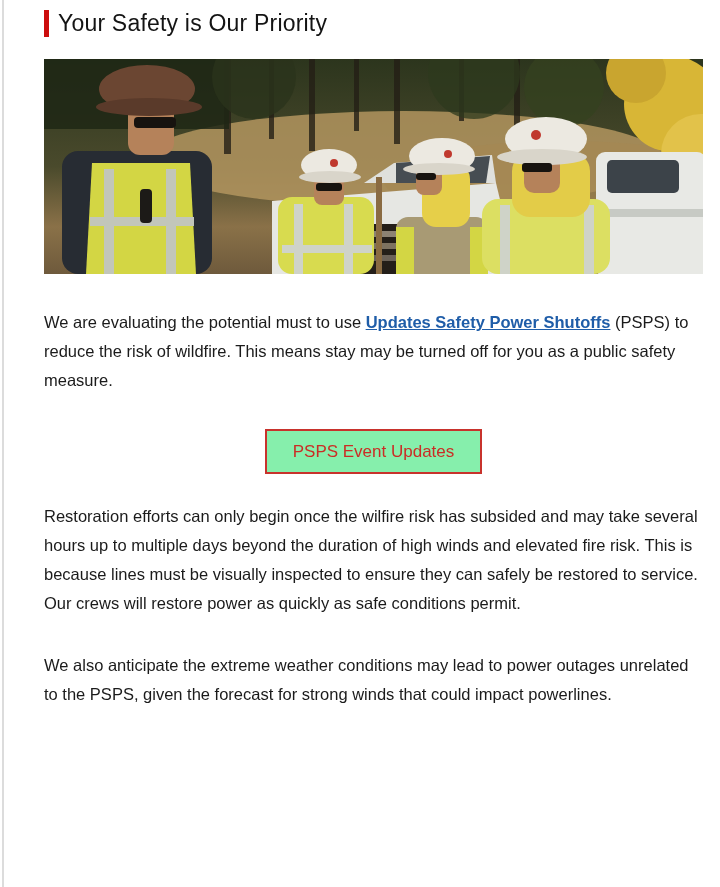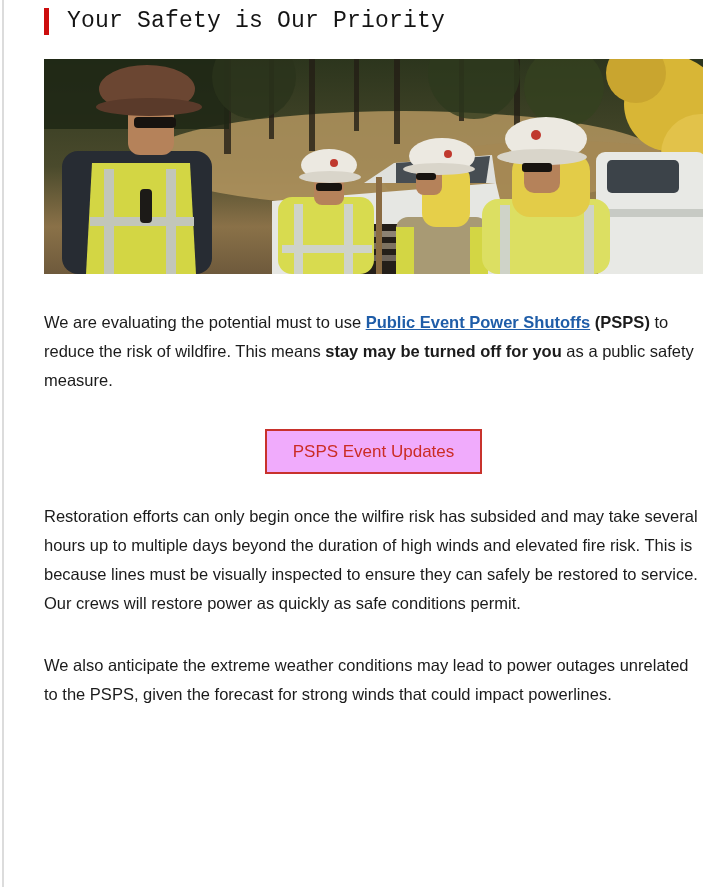--- a/index.html
+++ b/index.html
@@ -13,48 +13,48 @@
     overflow: hidden;
   }
   .left-edge {
     position: absolute; left: 2px; top: 0; bottom: 0;
     width: 2px; background: #dcdcdc;
   }
   .content {
     position: absolute; left: 44px; top: 8px; width: 659px;
   }
   .header-row {
-    display: flex; gap: 18px; height: 30px; font-family: Liberation Mono, monospace;
+    display: flex; align-items: center; gap: 9px; height: 30px;
   }
   .accent-bar {
     width: 5px; height: 27px; background: #cc0d0d; flex: 0 0 auto;
   }
   h1.page-title {
     margin: 0; font-size: 23px; font-weight: 400; color: #141414;
     letter-spacing: 0.2px;
   }
   figure.hero {
     margin: 21px 0 0 0; width: 659px; height: 215px; overflow: hidden;
   }
   figure.hero svg { display: block; }
   p.body-copy {
     font-size: 16.5px; line-height: 29px; margin: 28px 0 0 0; color: #1b1b1b;
   }
   p.first-after-photo { margin-top: 34px; }
   p.after-buttons { margin-top: 33px; }
   a.inline-link {
     color: #1f5da8; font-weight: 700; text-decoration: underline; cursor: pointer;
   }
-  b { font-weight: 700; }
+  b { font-weight: 400; }
   .btn-row {
     display: flex; margin-top: 34px; width: 100%;
   }
   .btn-col { flex: 1 1 50%; display: flex; justify-content: center; }
   .cta-btn {
-    background: #f0abfc;
+    background: #86efac;
     border: 2px solid #c8322c;
     color: #cb2c25;
     font-size: 17px;
     font-family: inherit;
     line-height: 17px;
     padding: 12px 26px;
     cursor: pointer;
   }
 </style>
 </head>
@@ -168,21 +168,21 @@
         <rect x="468" y="94" width="78" height="64" rx="18" fill="#e3cc48"></rect>
         <rect x="480" y="94" width="36" height="40" rx="10" fill="#b5825a"></rect>
         <ellipse cx="502" cy="80" rx="41" ry="22" fill="#ece9e1"></ellipse>
         <ellipse cx="498" cy="98" rx="45" ry="8" fill="#d9d5ca"></ellipse>
         <circle cx="492" cy="76" r="5" fill="#c0392e"></circle>
         <rect x="478" y="104" width="30" height="9" rx="3" fill="#17130f"></rect>
       </g>
     </svg>
   </figure>
 
-  <p class="body-copy first-after-photo"><span>We are evaluating the potential must to use </span><a class="inline-link">Public Event Power Shutoffs</a><span> </span><b>(PSPS)</b><span> to reduce the risk of wildfire. This means </span><b>stay may be turned off for you</b><span> as a public safety measure.</span></p>
+  <p class="body-copy first-after-photo"><span>We are evaluating the potential must to use </span><a class="inline-link">Updates Safety Power Shutoffs</a><span> </span><b>(PSPS)</b><span> to reduce the risk of wildfire. This means </span><b>stay may be turned off for you</b><span> as a public safety measure.</span></p>
 
 
   <div class="btn-row">
     <div class="btn-col">
       <button class="cta-btn">PSPS Event Updates</button>
     </div>
   </div>
 
   <p class="body-copy">Restoration efforts can only begin once the wilfire risk has subsided and may take several hours up to multiple days beyond the duration of high winds and elevated fire risk. This is because lines must be visually inspected to ensure they can safely be restored to service. Our crews will restore power as quickly as safe conditions permit.</p>
 

